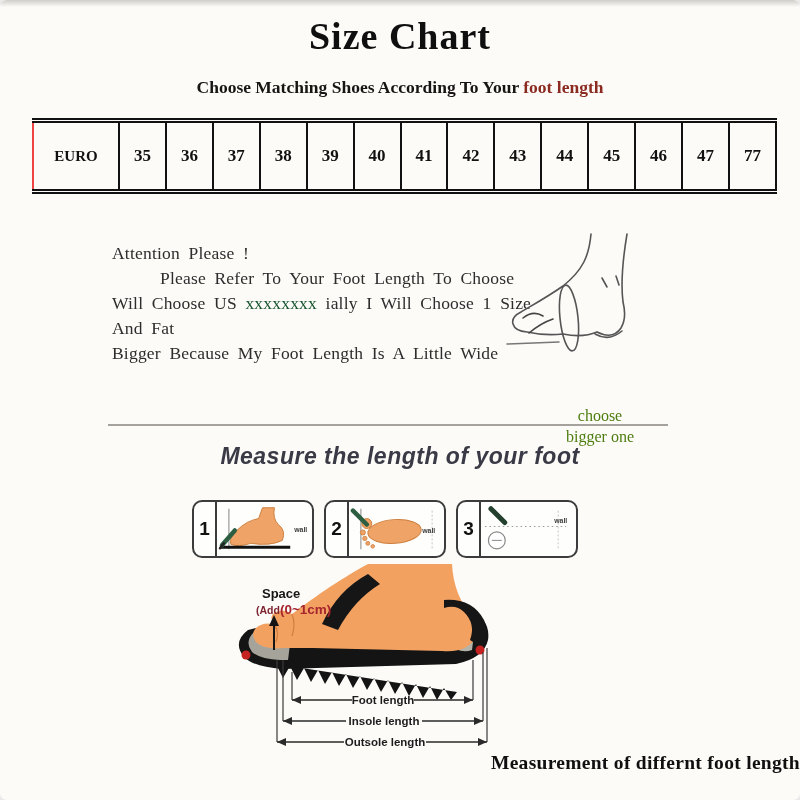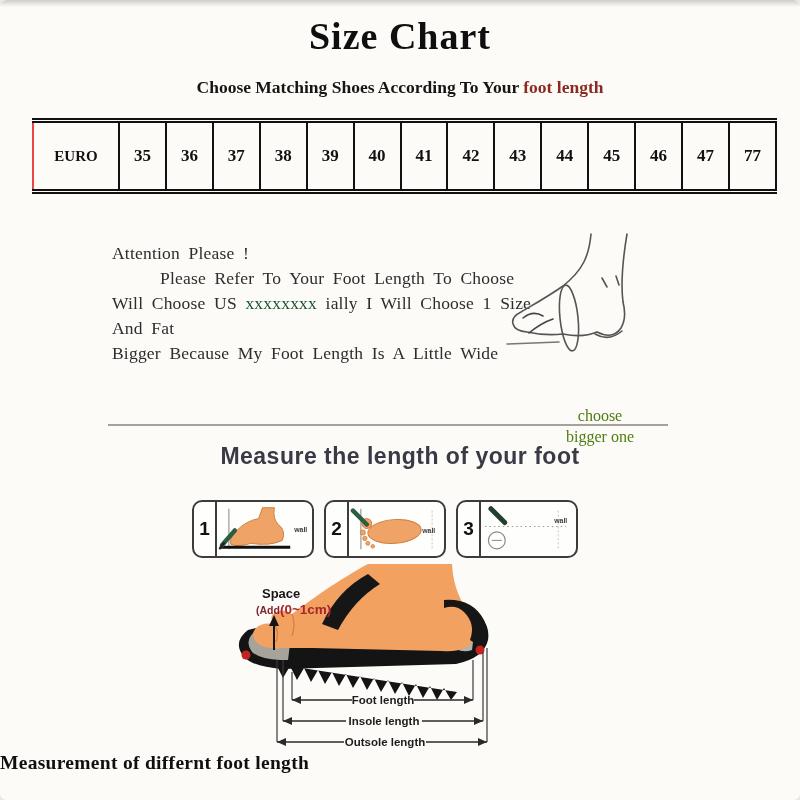--- a/index.html
+++ b/index.html
@@ -21,32 +21,32 @@
   table.size td.rowhead{font-size:15px;line-height:1.22;padding:2px 6px;}
   .attention{position:absolute;left:112px;top:241px;width:446px;font-size:17.5px;
              line-height:25px;color:#2d2d2d;word-spacing:4px;letter-spacing:.2px;}
   .attention .indent{text-indent:48px;}
   .attention .red{color:#14532d;}
   .sketch{position:absolute;left:505px;top:230px;width:180px;height:142px;}
   .sketch-caption{position:absolute;left:540px;top:377px;width:120px;text-align:center;
                   font-size:16px;color:#4d7c0f;line-height:21px;margin-top:28px;}
   .divider{position:absolute;left:108px;top:424px;width:560px;height:2px;background:#a5a29d;}
   .measure-heading{position:absolute;top:443px;left:0;width:100%;text-align:center;
-                   font-family:"Liberation Sans",sans-serif;font-weight:bold;
+                   font-family:"Liberation Sans",sans-serif;font-style:italic;font-weight:bold;
                    font-size:23px;color:#3a3a46;letter-spacing:.5px;}
   .panels{position:absolute;left:192px;top:500px;display:flex;gap:10px;}
   .panel{width:122px;height:58px;border:2.5px solid #3c3c3c;border-radius:10px;
          background:#fefefc;display:flex;box-sizing:border-box;}
   .panel-num{width:21px;border-right:2px solid #3c3c3c;display:flex;align-items:center;
              justify-content:center;font-family:"Liberation Sans",sans-serif;
              font-weight:bold;font-size:19px;color:#111;}
   .panel-body{flex:1;position:relative;}
   .panel-body svg{position:absolute;inset:0;width:100%;height:100%;}
   .big-diagram{position:absolute;left:218px;top:560px;width:364px;height:196px;}
-  .footer-caption{position:absolute;top:752px;left:0;width:100%;text-align:left;
+  .footer-caption{position:absolute;top:752px;left:0;width:100%;text-align:right;
                   font-weight:bold;font-size:19.5px;color:#101010;letter-spacing:.3px;}
   svg text{font-family:"Liberation Sans",sans-serif;}
 </style>
 </head>
 <body>
 
 <div class="stage">
   <div class="topband"></div>
 
   <div class="title">Size Chart</div>

